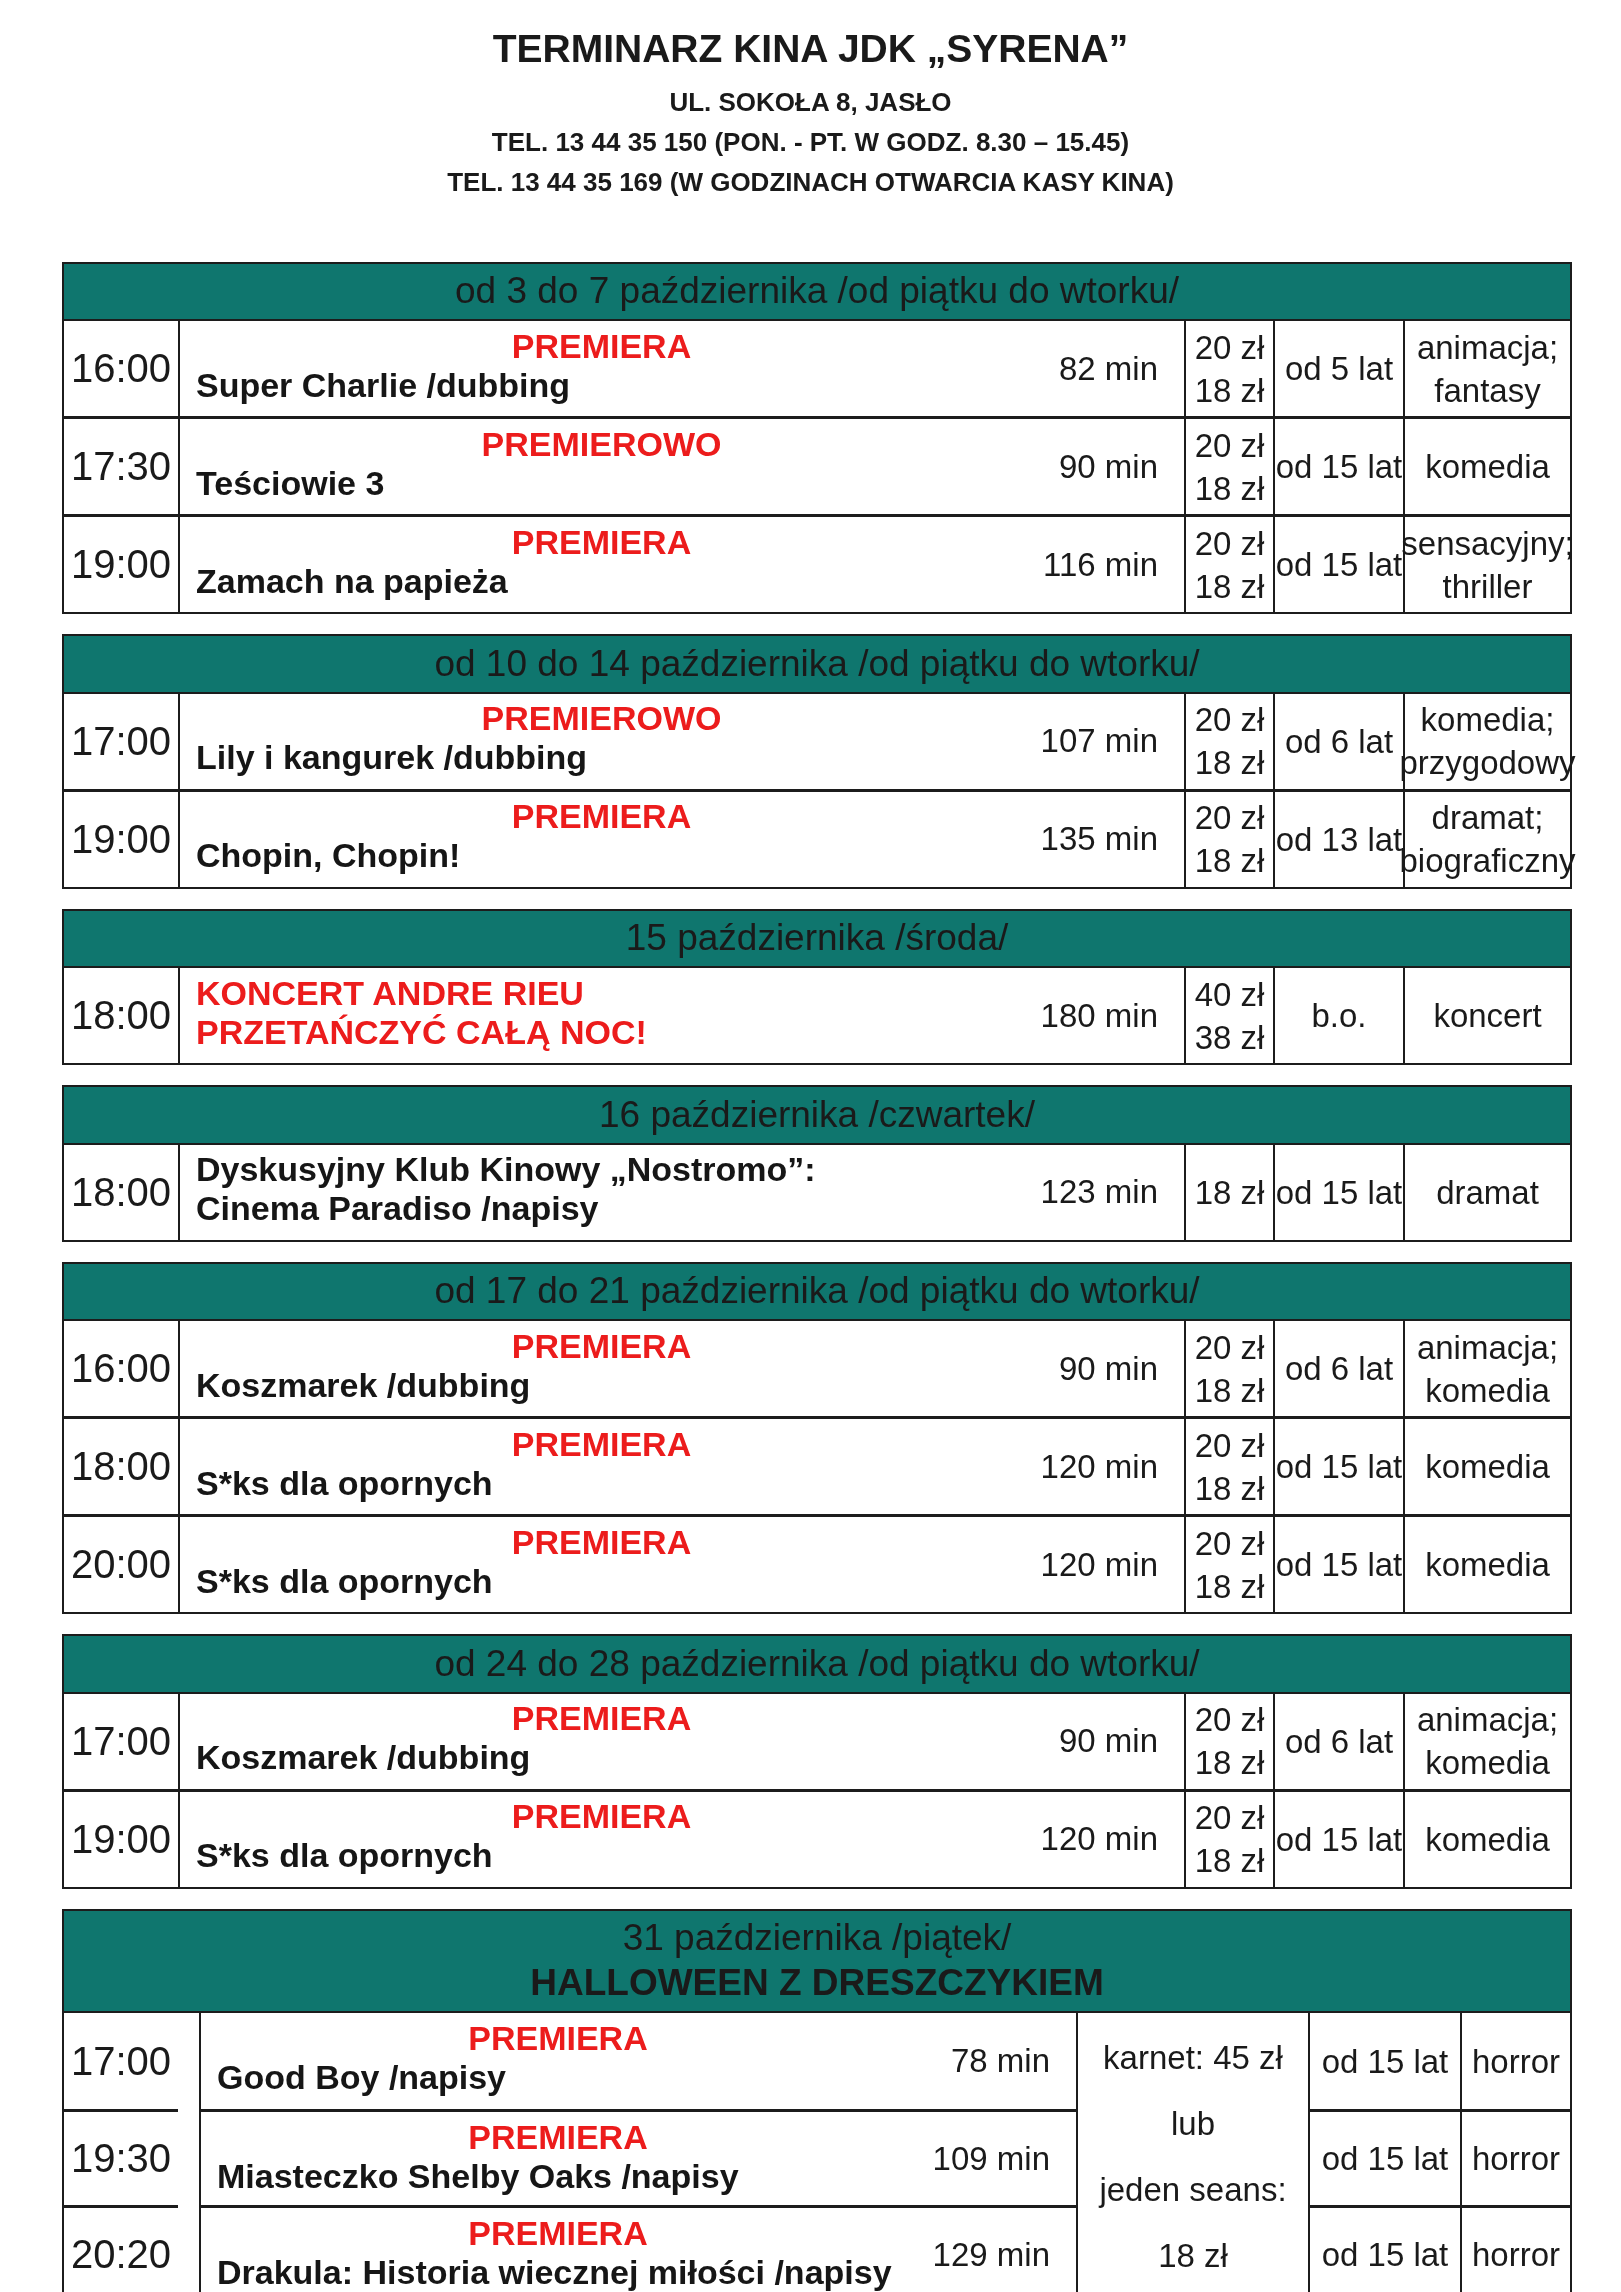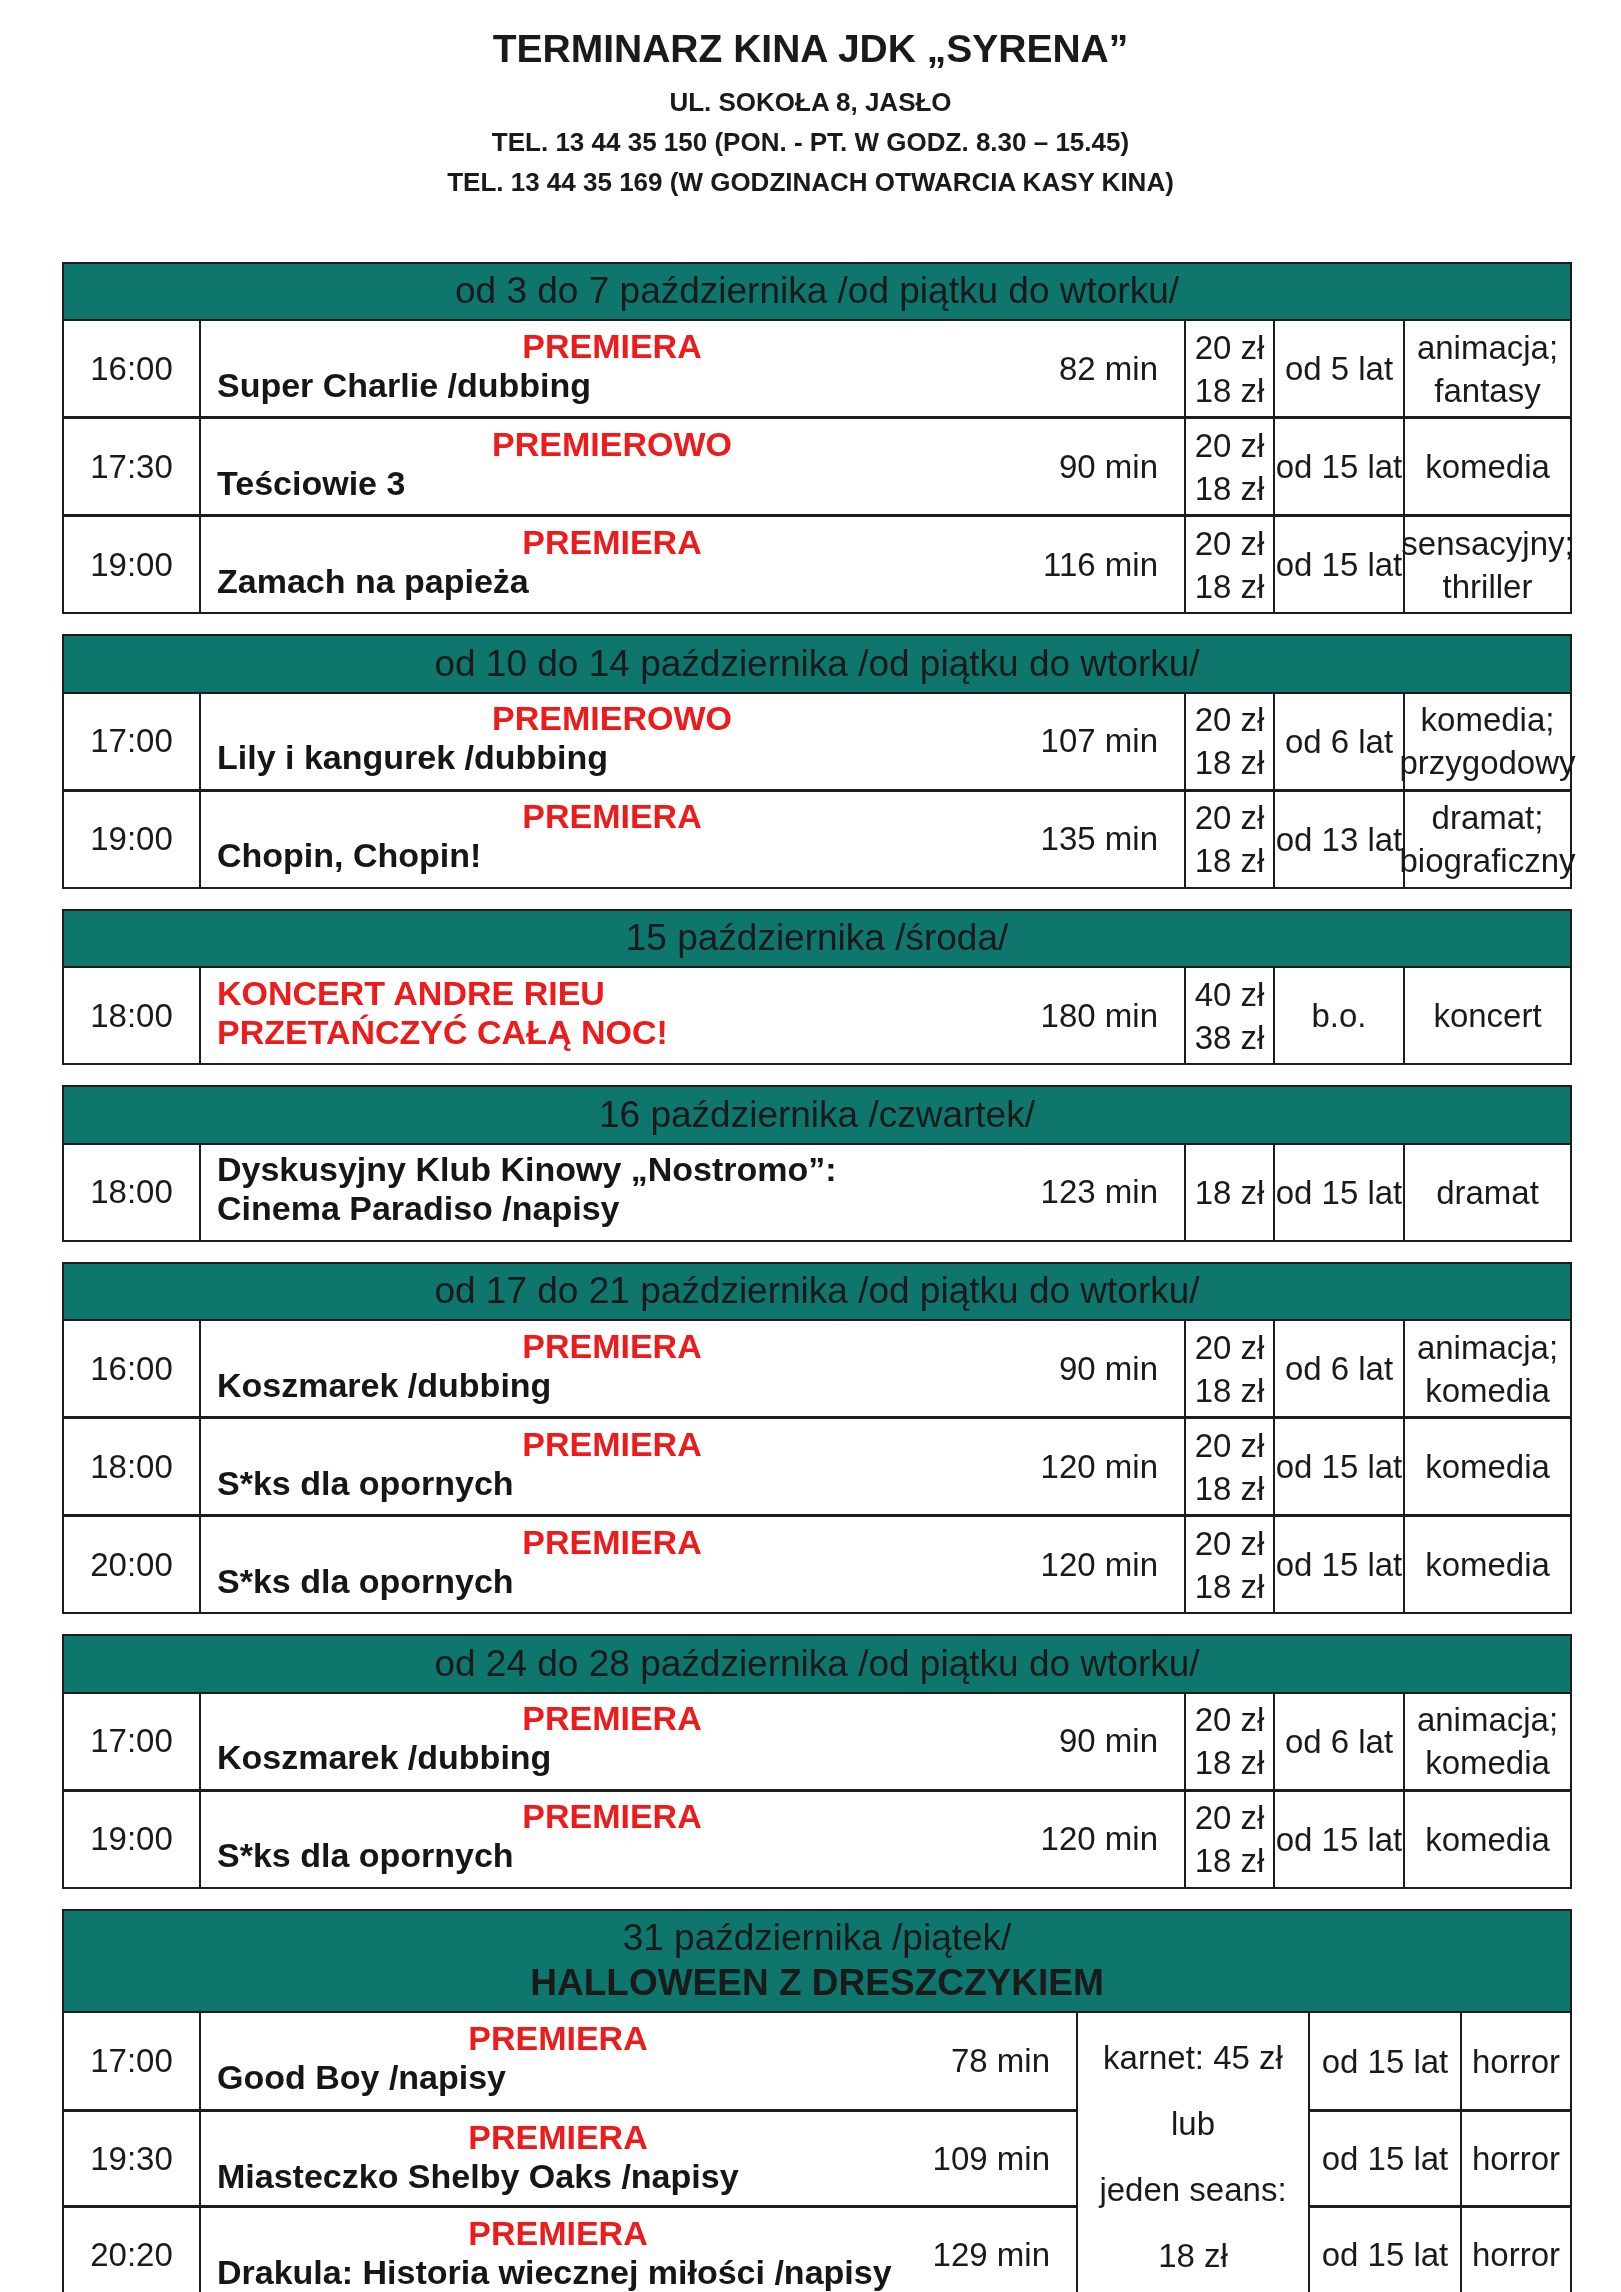--- a/index.html
+++ b/index.html
@@ -27,22 +27,22 @@
     line-height:45px;
     padding:4.5px 0 6.3px;
   }
   .band .b2 { font-weight:bold; }
   .tbl { border:2.7px solid #1c1c1c; border-top:none; }
   .row { display:flex; min-height:95px; }
   .row + .row { border-top:3.6px solid #1c1c1c; }
   .c { border-left:2.7px solid #1c1c1c; box-sizing:border-box; }
   .c:first-child { border-left:none; }
 
-  .time  { width:135px; flex:none; display:flex; align-items:center; justify-content:center;
-           font-size:33px; }
+  .time  { width:114px; flex:none; display:flex; align-items:center; justify-content:center;
+           font-size:40px; }
   .main  { flex:1; position:relative; display:flex; flex-direction:column;
            padding:5.4px 0 9px; }
   .lbl   { text-align:center; padding-right:161px; color:#ec1c1c; font-weight:bold; font-size:34px; line-height:39px;}
   .ttl   { font-weight:bold; font-size:34px; line-height:39px; padding-left:16px; color:#161616;}
   .l1red { color:#ec1c1c; }
   .min   { position:absolute; right:26px; top:50%; transform:translateY(-50%);
            font-size:33px; font-weight:normal; color:#1a1a1a; }
   .price { width:89px; flex:none; }
   .age   { width:130px; flex:none; }
   .genre { width:167px; flex:none; }

